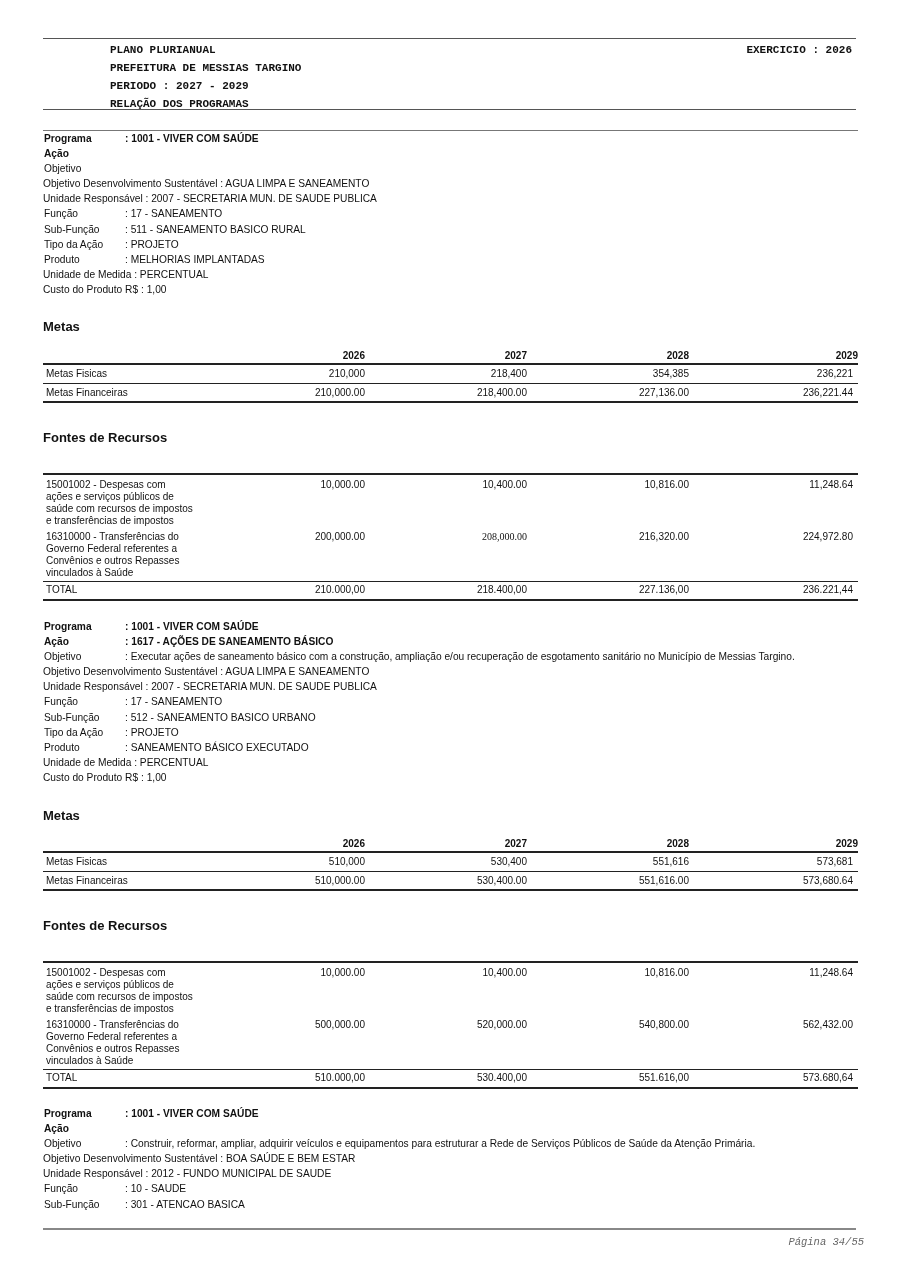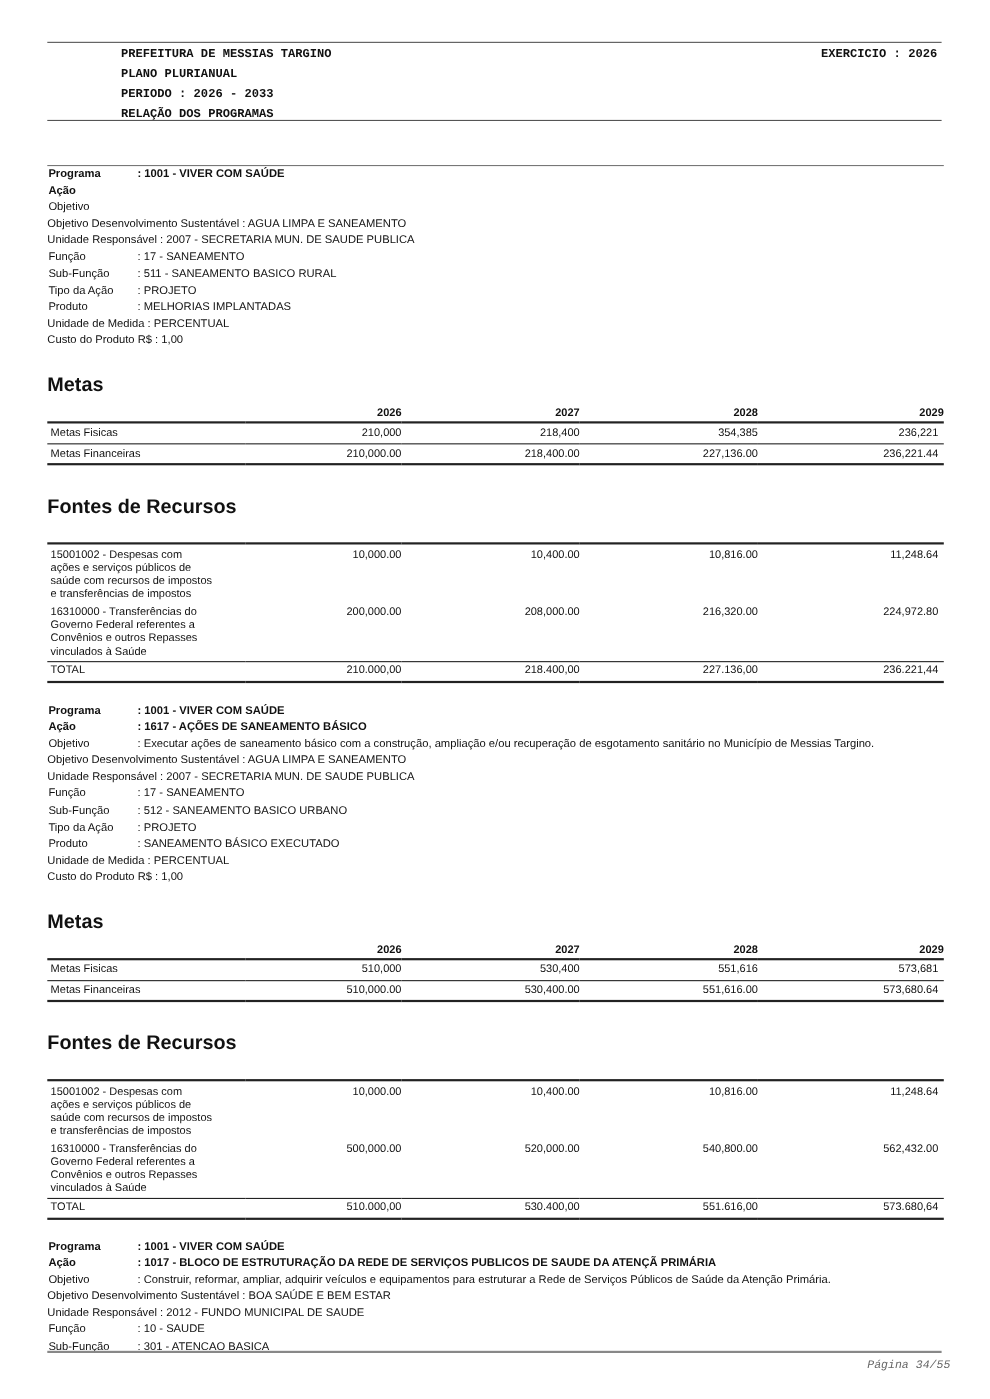--- a/index.html
+++ b/index.html
@@ -2,48 +2,48 @@
 <html><head>
 <meta charset="utf-8">
 <style>
   html, body { margin: 0; padding: 0; background: #ffffff; }
   body { width: 900px; height: 1272px; position: relative; font-family: "Liberation Sans", sans-serif; color: #111; overflow: hidden; }
   .page-header { position: absolute; left: 43px; top: 38px; width: 813px; border-top: 1px solid #555; }
   .hdr-lines { padding-left: 67px; padding-top: 2px; font-family: "Liberation Mono", monospace; font-weight: bold; font-size: 11px; line-height: 18px; }
   .hdr-exercicio { position: absolute; right: 4px; top: 2px; font-family: "Liberation Mono", monospace; font-weight: bold; font-size: 11px; line-height: 18px; }
   .hdr-bottom-line { position: absolute; left: 43px; top: 109px; width: 813px; border-top: 1px solid #555; }
 
-  .section { position: absolute; left: 43px; width: 815px; margin-top: 20px; }
+  .section { position: absolute; left: 43px; width: 815px; }
   .info-sep { border-top: 1px solid #777; }
   .info { font-size: 10.2px; line-height: 15.1px; }
   .info .row { display: flex; white-space: nowrap; }
   .info .lbl { width: 81px; flex: none; padding-left: 1px; }
   .info .b { font-weight: bold; }
 
-  .h2 { font-size: 18px; font-weight: bold; }
+  .h2 { font-size: 13px; font-weight: bold; }
 
   table.grid { width: 815px; border-collapse: collapse; font-size: 10px; }
   table.grid td { padding: 0; }
   .num { text-align: right; }
   .thick-top { border-top: 2px solid #222; }
   .thin-top { border-top: 1px solid #222; }
   .thick-bottom { border-bottom: 2px solid #222; }
   .yr { font-weight: bold; font-size: 10px; text-align: right; }
 
   .footer-line { position: absolute; left: 43px; top: 1228px; width: 813px; border-top: 2px solid #888; }
   .footer-page { position: absolute; right: 36px; top: 1236px; font-family: "Liberation Mono", monospace; font-style: italic; font-size: 10.5px; color: #666; }
 </style>
 </head>
 <body>
 
 <div class="page-header">
   <div class="hdr-lines">
+    <div>PLANO PLURIANUAL</div>
     <div>PREFEITURA DE MESSIAS TARGINO</div>
-    <div>PLANO PLURIANUAL</div>
-    <div>PERIODO : 2026 - 2033</div>
+    <div>PERIODO : 2027 - 2029</div>
     <div>RELAÇÃO DOS PROGRAMAS</div>
   </div>
   <div class="hdr-exercicio">EXERCICIO : 2026</div>
 </div>
 <div class="hdr-bottom-line"></div>
 
 <div class="section info info-sep" style="top:130px;">
   <div class="row b">
       <span class="lbl">Programa</span>
       <span>: 1001 - VIVER COM SAÚDE</span>
@@ -144,21 +144,21 @@
       <td class="num" style="padding-top:4px; padding-right:5px;">11,248.64</td>
         </tr>
     <tr style="vertical-align:top;">
       <td style="padding:2px 0 2px 3px; height:48px;">
             <div>16310000 - Transferências do</div>
             <div>Governo Federal referentes a</div>
             <div>Convênios e outros Repasses</div>
             <div>vinculados à Saúde</div>
           </td>
       <td class="num" style="padding-top:2px;">200,000.00</td>
-      <td class="num" style="padding-top:2px;">208,000.00</td>
+      <td class="num" style="padding-top:2px;font-family:Liberation Serif, serif;">208,000.00</td>
       <td class="num" style="padding-top:2px;">216,320.00</td>
       <td class="num" style="padding-top:2px; padding-right:5px;">224,972.80</td>
         </tr>
     <tr class="thin-top thick-bottom" style="height:18px;">
       <td style="padding-left:3px;">TOTAL</td>
       <td class="num">210.000,00</td>
       <td class="num">218.400,00</td>
       <td class="num">227.136,00</td>
       <td class="num" style="padding-right:5px;">236.221,44</td>
         </tr>
@@ -291,21 +291,20 @@
     </table>
 </div>
 
 <div class="section info" style="top:1106px;">
   <div class="row b">
       <span class="lbl">Programa</span>
       <span>: 1001 - VIVER COM SAÚDE</span>
     </div>
   <div class="row b">
       <span class="lbl">Ação</span>
-      <span>: 1017 - BLOCO DE ESTRUTURAÇÃO DA REDE DE SERVIÇOS PUBLICOS DE SAUDE DA ATENÇÃ PRIMÁRIA</span>
     </div>
   <div class="row">
       <span class="lbl">Objetivo</span>
       <span>: Construir, reformar, ampliar, adquirir veículos e equipamentos para estruturar a Rede de Serviços Públicos de Saúde da Atenção Primária.</span>
     </div>
   <div class="row">
       <span>Objetivo Desenvolvimento Sustentável : BOA SAÚDE E BEM ESTAR</span>
     </div>
   <div class="row">
       <span>Unidade Responsável : 2012 - FUNDO MUNICIPAL DE SAUDE</span>

